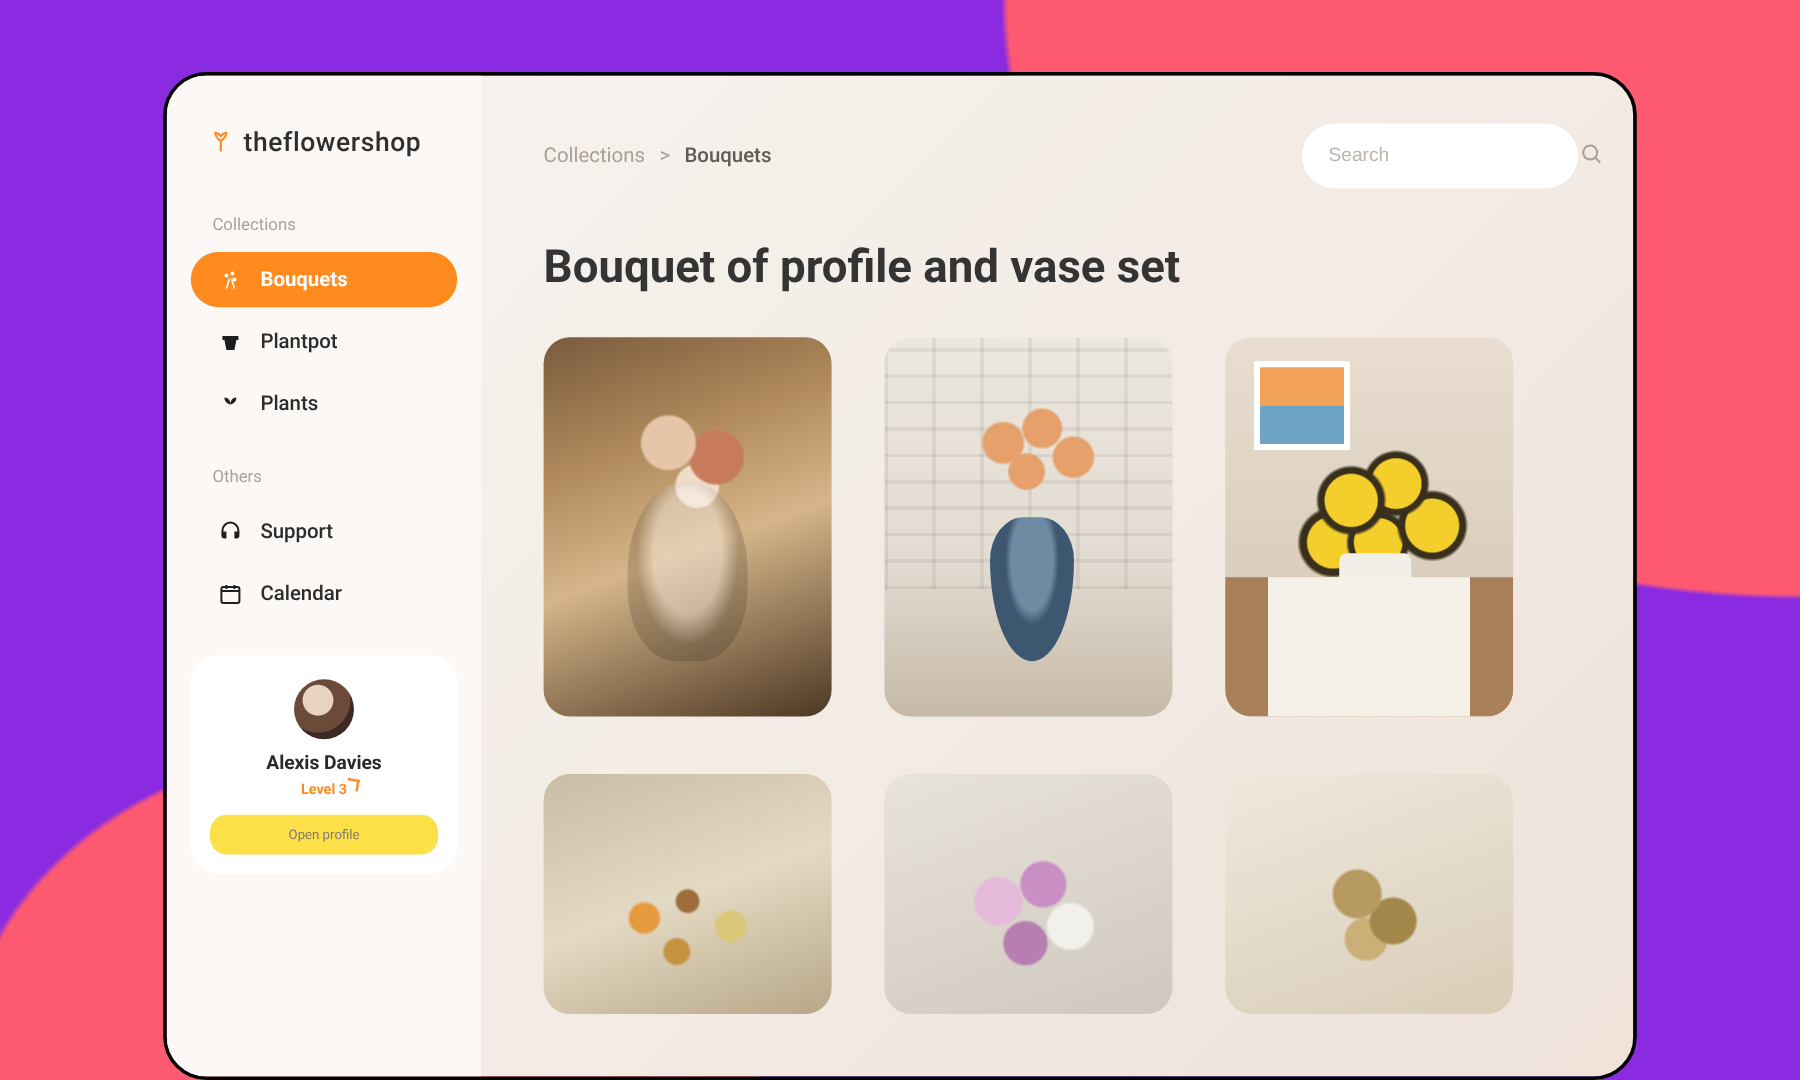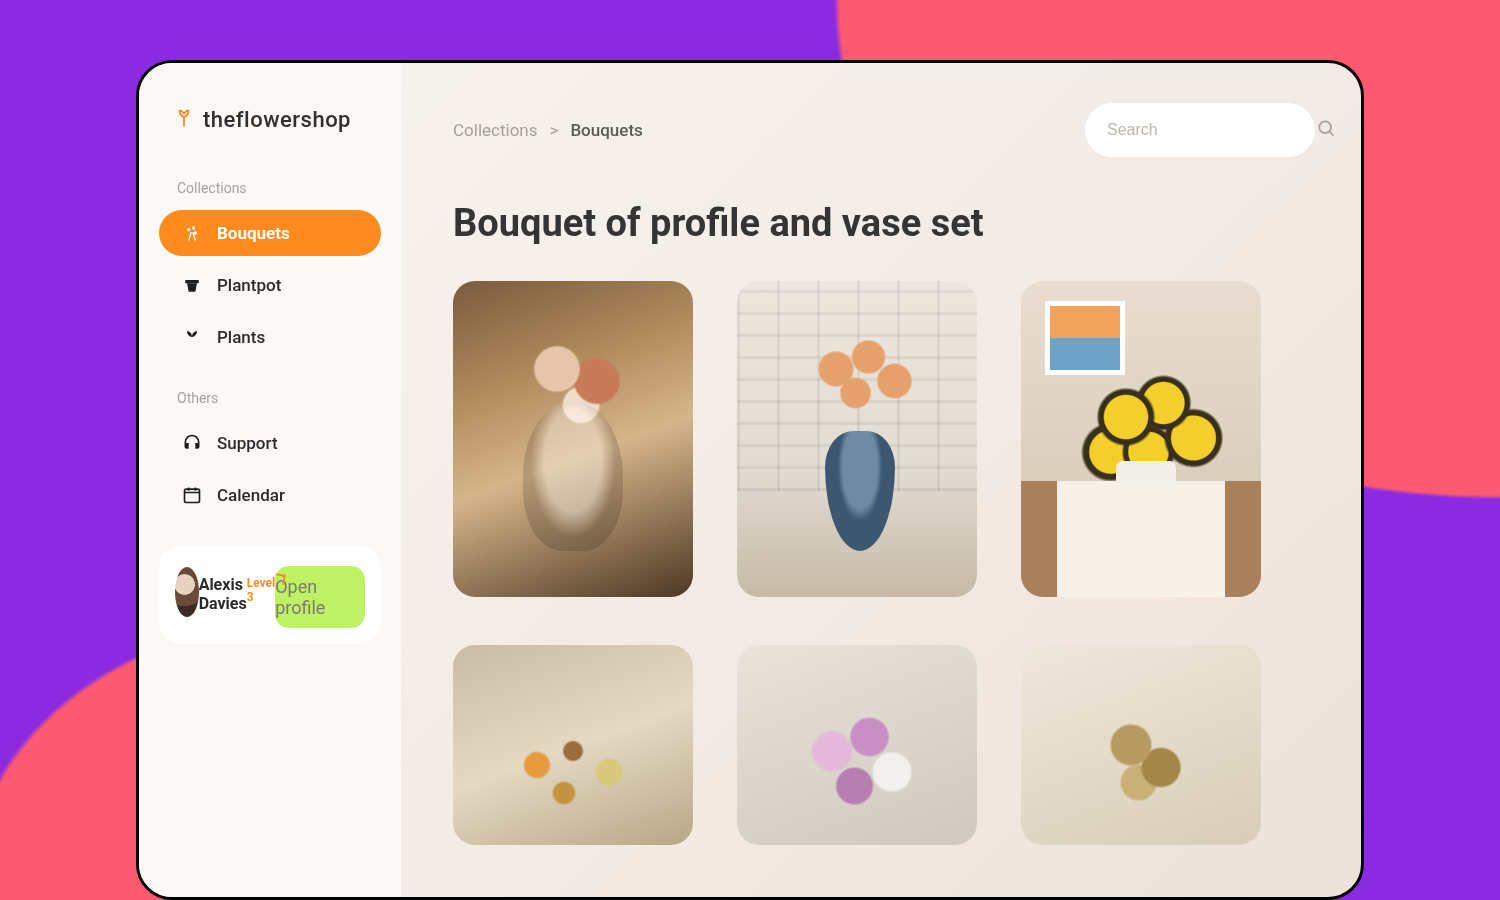--- a/index.html
+++ b/index.html
@@ -43,33 +43,33 @@
   .nav-item.active { background: #ff8a1e; color: #fff; font-weight: 700; }
   .nav-icon { width: 22px; height: 22px; display: flex; align-items: center; justify-content: center; flex-shrink: 0; }
   .badge {
     width: 20px; height: 20px; border-radius: 50%; background: #ff8a1e;
     color: #fff; font-size: 12px; font-weight: 700; display: flex;
     align-items: center; justify-content: center; margin-left: 4px;
   }
   .section-gap { height: 24px; }
   .profile-card {
     background: #fff; border-radius: 22px; margin-top: 28px;
-    padding: 20px 16px 16px; display: flex; flex-direction: row; align-items: center;
+    padding: 20px 16px 16px; display: flex; flex-direction: column; align-items: center;
   }
   .avatar {
     width: 50px; height: 50px; border-radius: 50%;
     background: radial-gradient(circle at 40% 35%, #e8d3c0 0 28%, #6b4a3a 30% 60%, #3c2b24 62% 100%);
     margin-bottom: 10px;
   }
   .profile-name { font-weight: 700; font-size: 16px; color: #2a2a2a; margin-bottom: 6px; }
   .profile-level { color: #ff8a1e; font-weight: 700; font-size: 12px; margin-bottom: 14px; position: relative; }
   .profile-level::after { content: ""; position: absolute; right: -10px; top: -2px; width: 8px; height: 8px; border-top: 2px solid #ff8a1e; border-right: 2px solid #ff8a1e; transform: rotate(10deg); }
   .profile-open {
-    width: 100%; text-align: left; padding: 10px 0; border-radius: 14px;
-    background: #bef264; color: #7c7975; font-size: 18px; cursor: pointer;
+    width: 100%; text-align: center; padding: 10px 0; border-radius: 14px;
+    background: #fde047; color: #7c7975; font-size: 11px; cursor: pointer;
   }
   
   .main { flex: 1; padding: 40px 46px 0 52px; position: relative; }
   .topbar { display: flex; align-items: center; justify-content: space-between; margin-bottom: 44px; }
   .crumbs { display: flex; align-items: center; gap: 12px; font-size: 17px; }
   .crumb-a { color: #a79f97; cursor: pointer; }
   .crumb-sep { color: #a79f97; }
   .crumb-b { color: #5e5a55; font-weight: 500; }
   .search {
     width: 230px; height: 54px; background: #fff; border-radius: 27px;

